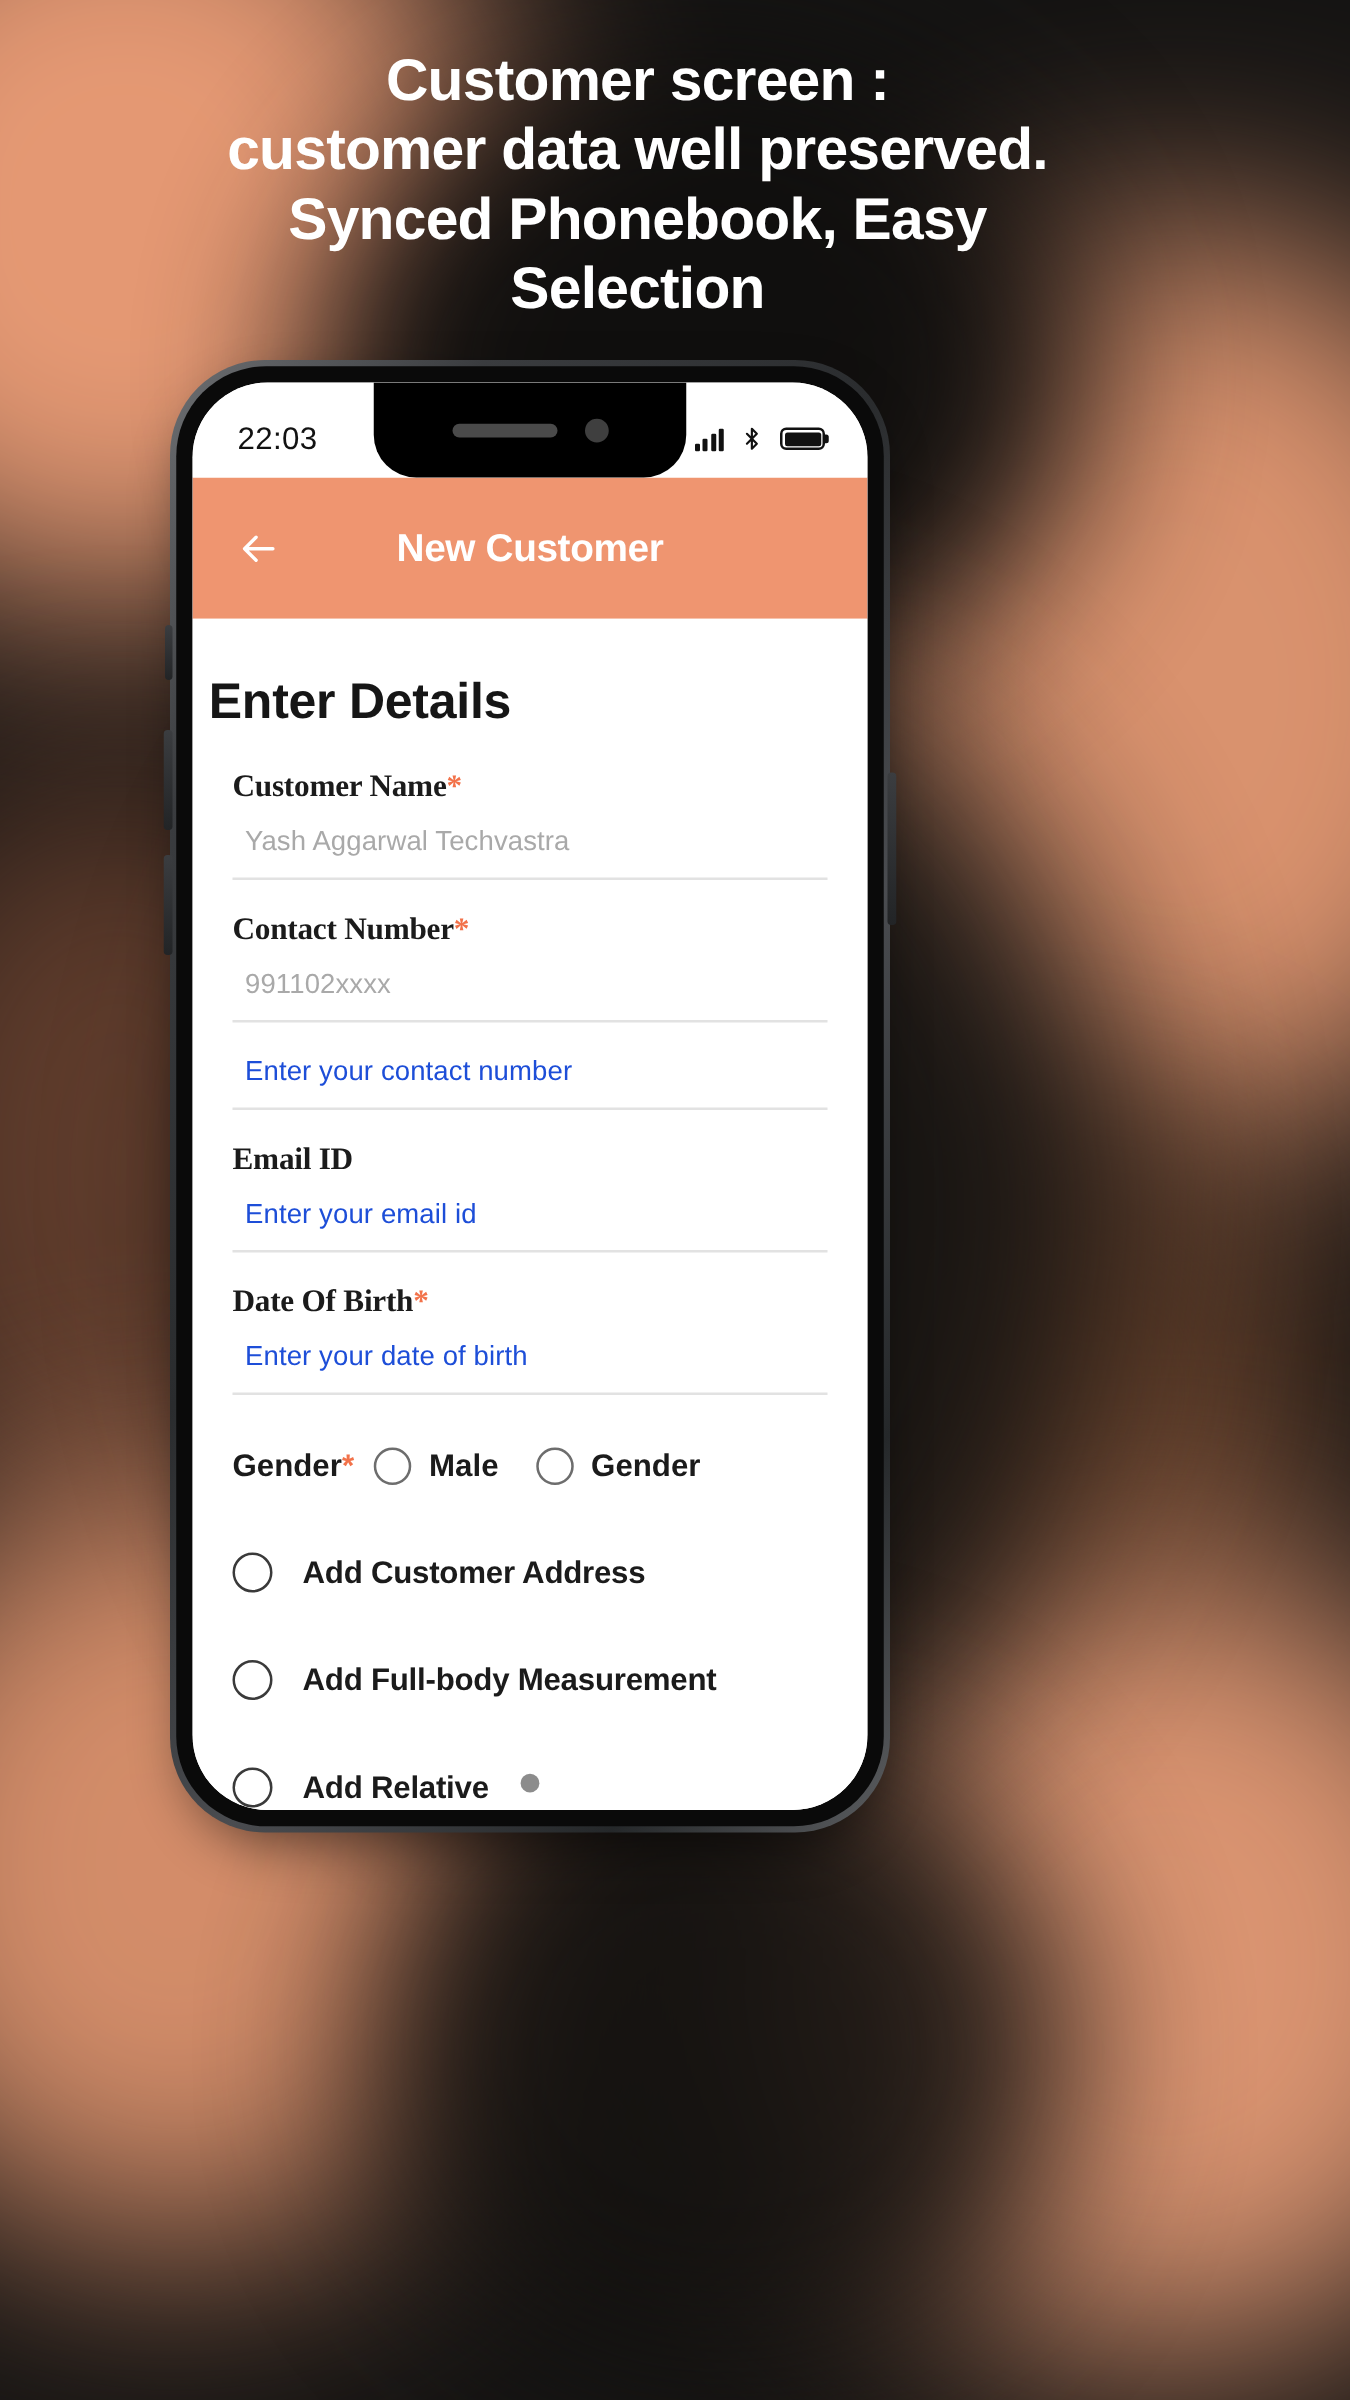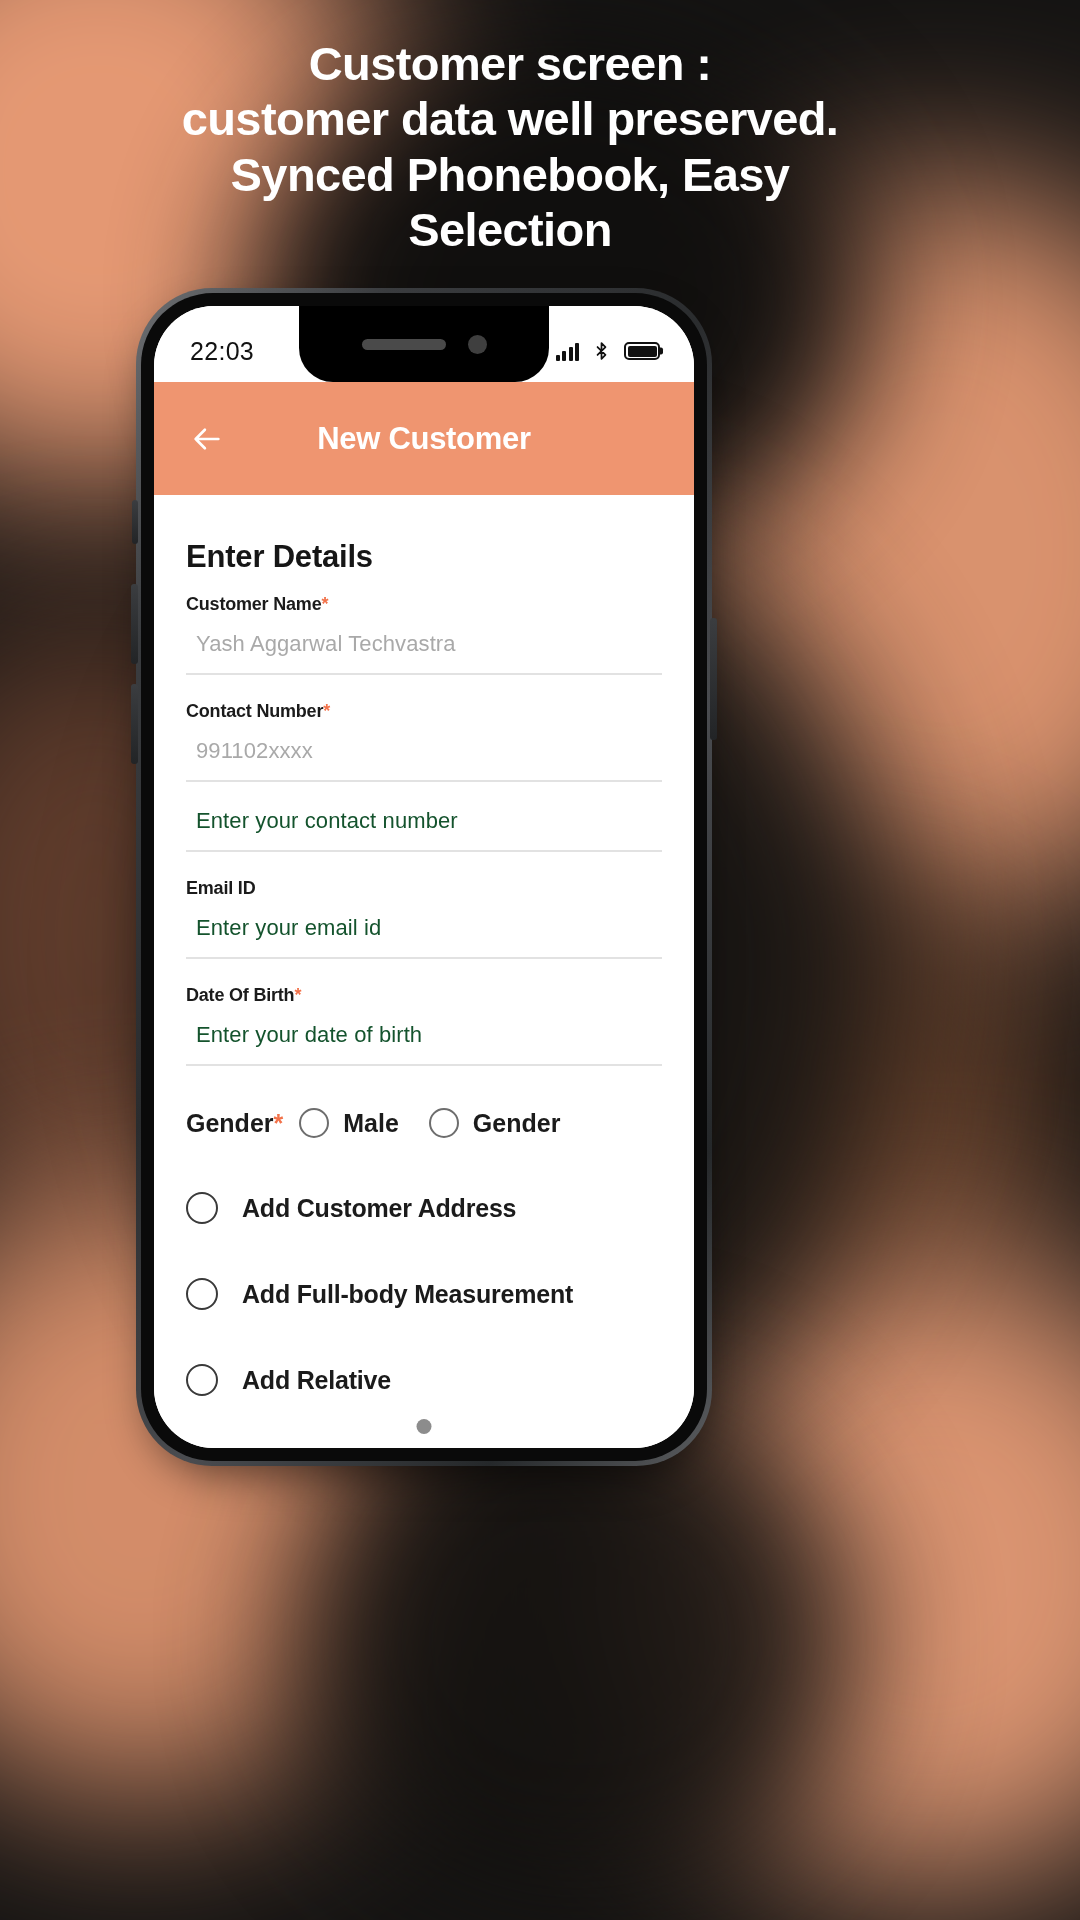--- a/index.html
+++ b/index.html
@@ -269,40 +269,41 @@
   #content {
     padding: 0 0 0 0;
     background: #fff;
     height: calc(100% - 76px - 97px);
     overflow: hidden;
     position: relative;
   }
   #form-scroll { padding: 44px 0 0 0; }
 
   #section-title {
-    font-size: 31px;
+    font-size: 40px;
     font-weight: bold;
     color: #161616;
     letter-spacing: -0.2px;
-    padding: 0 32px;
-    margin-bottom: 19px;
+    padding: 0 13px;
+    margin-bottom: 32px;
   }
 
   .field { padding: 0 32px; margin-bottom: 26px; }
   .field-label {
-    font-size: 18px;
+    font-size: 25px;
     font-weight: bold;
     color: #1b1b1b;
     letter-spacing: -0.2px;
     margin-bottom: 16px;
+    font-family: Liberation Serif, serif;
   }
   .req { color: #f2724a; font-weight: bold; }
   .field-input {
     font-size: 22px;
-    color: #14532d;
+    color: #1d4ed8;
     padding: 0 0 16px 10px;
     border-bottom: 2px solid #e2e2e2;
     letter-spacing: .1px;
     white-space: nowrap;
     overflow: hidden;
   }
   .field-input.filled { color: #a9a9a9; }
 
   
   #gender-row {

